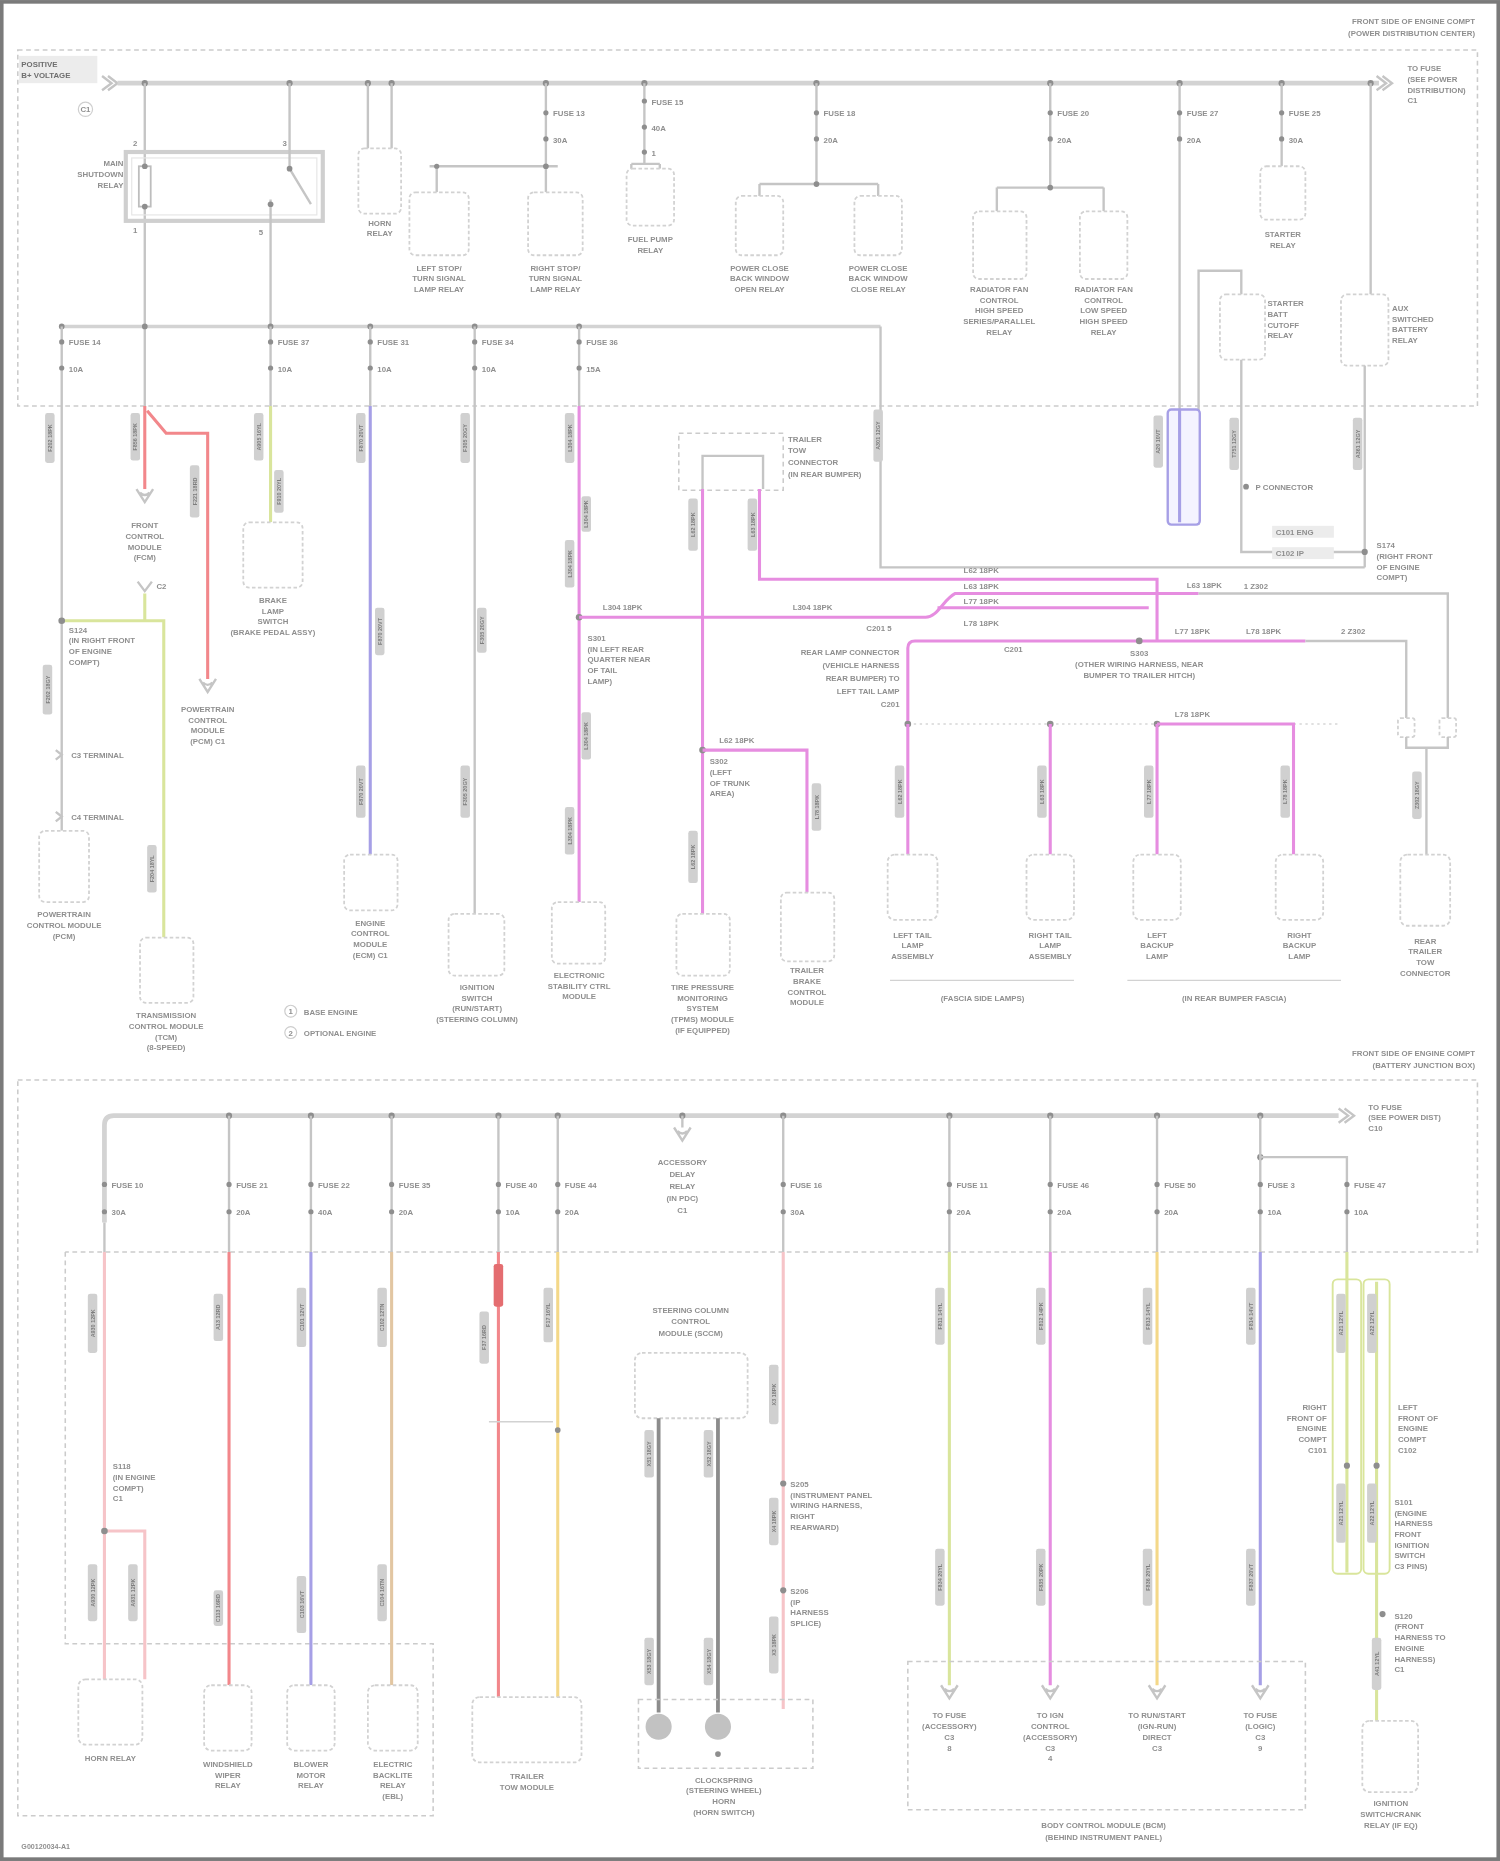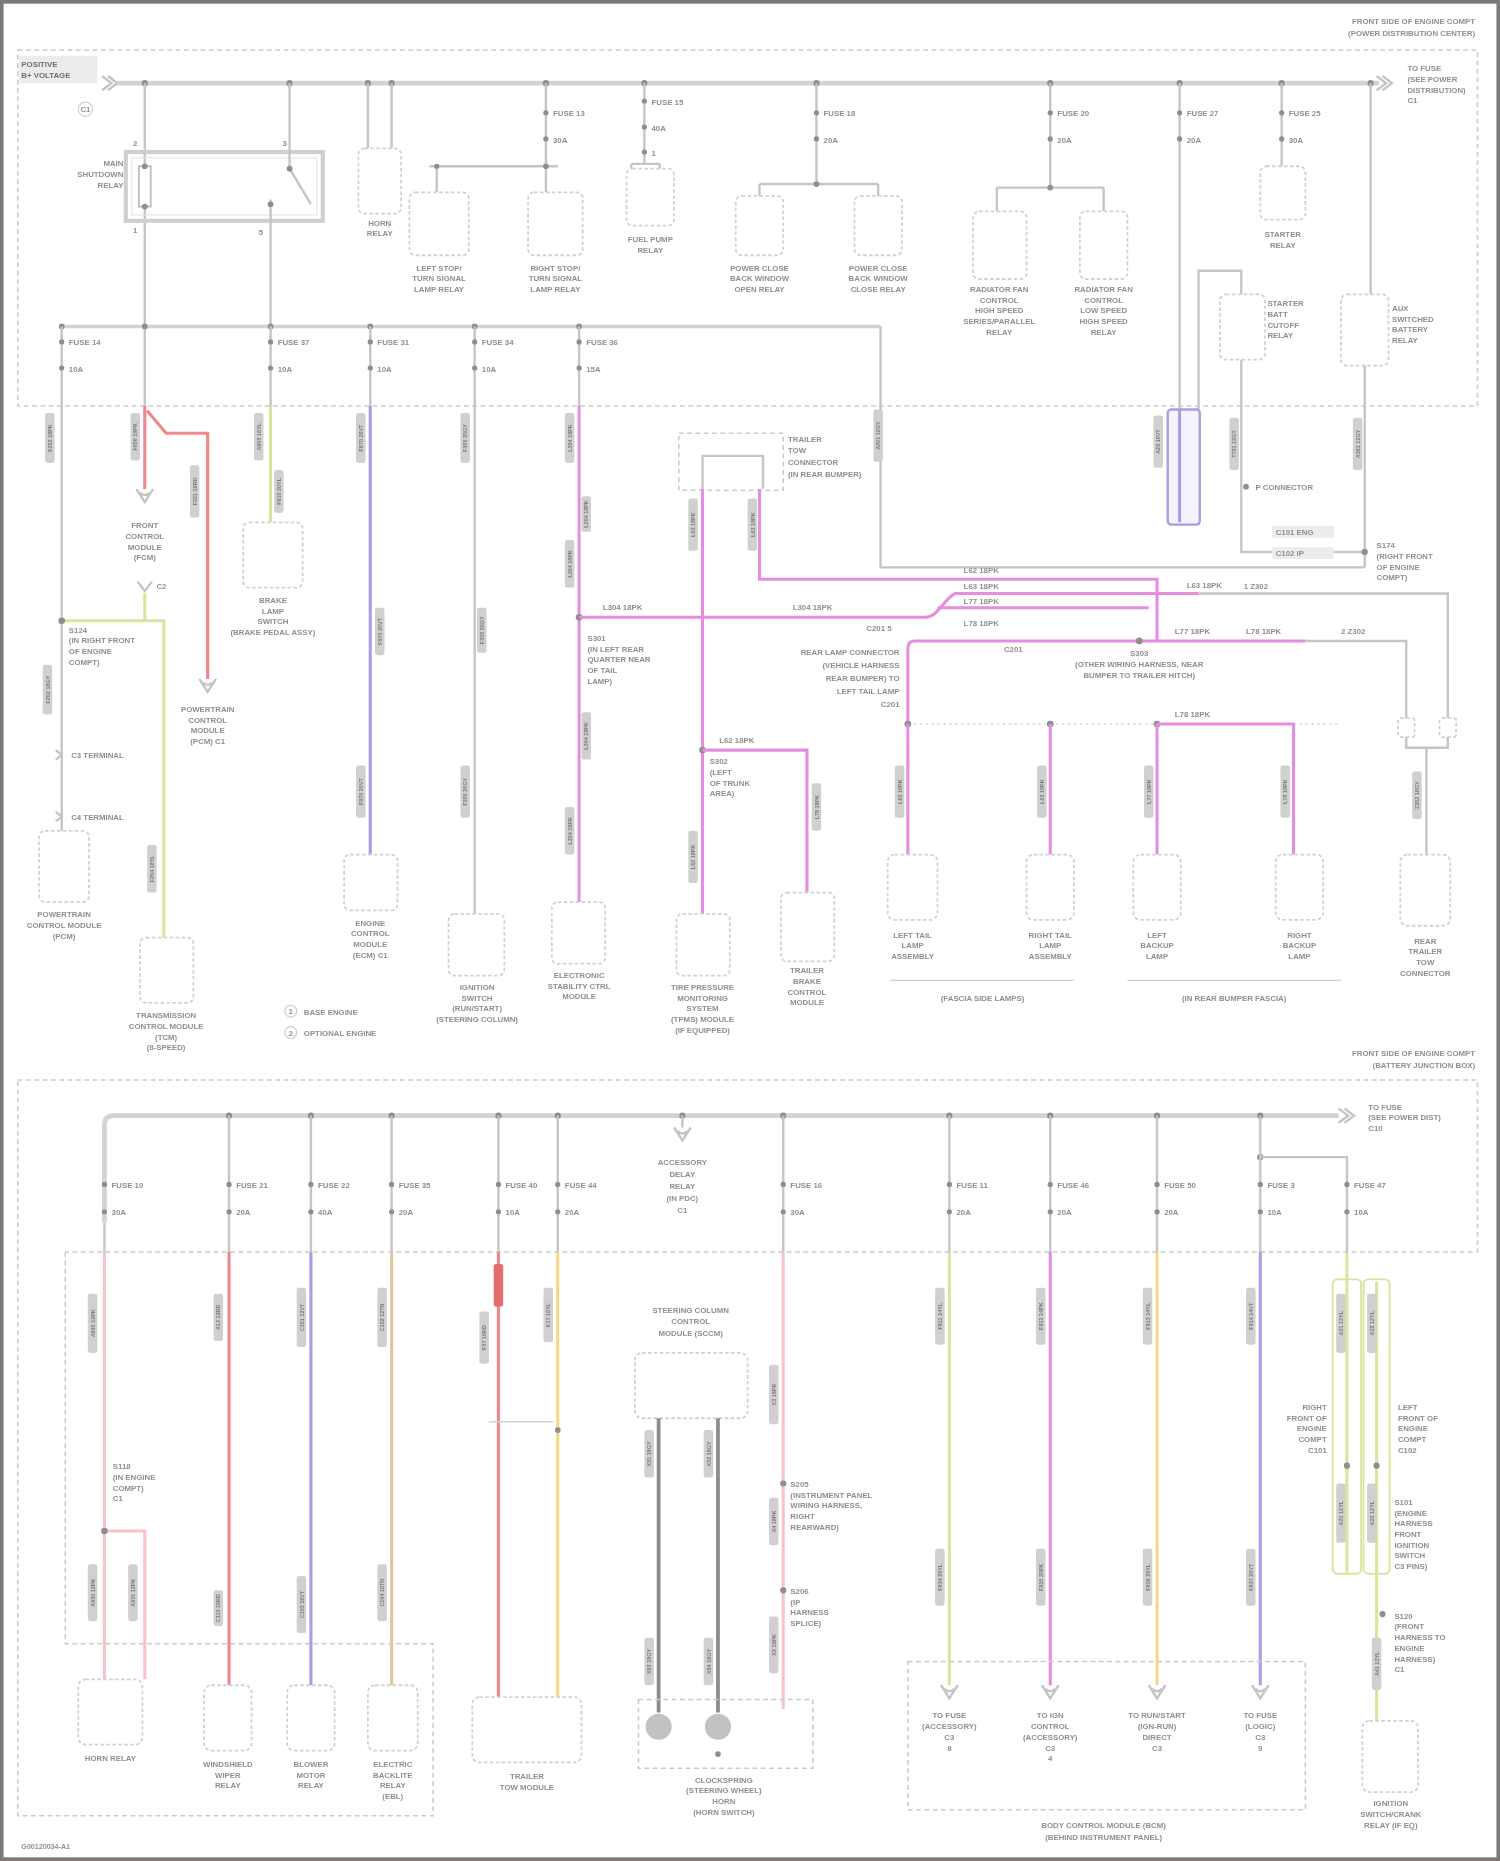--- a/index.html
+++ b/index.html
@@ -1,16 +1,16 @@
 <!DOCTYPE html>
 <html><head>
 <meta charset="utf-8">
 <style>
   html,body{margin:0;padding:0;background:#ffffff;}
-  .page{position:relative;width:1500px;height:1861px;overflow:hidden;background:#c2410c;}
+  .page{position:relative;width:1500px;height:1861px;overflow:hidden;background:#a3a3a3;}
   svg{display:block;}
   svg text{font-family:"Liberation Sans",sans-serif;font-size:6.6px;font-weight:bold;fill:#8f8f8f;}
   svg text.c{text-anchor:middle;}
   svg text.r{text-anchor:end;}
   svg text.dark{fill:#6e6e6e;}
   .bus{stroke:#d3d3d3;stroke-width:4;fill:none;}
   .g{stroke:#c5c5c5;stroke-width:2;fill:none;}
   .gt{stroke:#d2d2d2;stroke-width:1.2;fill:none;}
   .dg{stroke:#8c8c8c;stroke-width:3.2;fill:none;}
   .mg{stroke:#e68de0;stroke-width:2.6;fill:none;}

